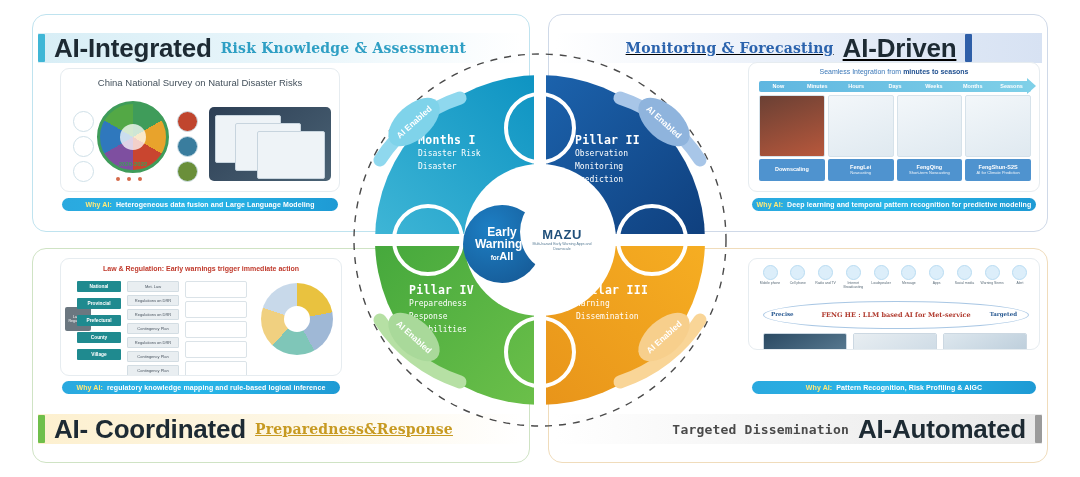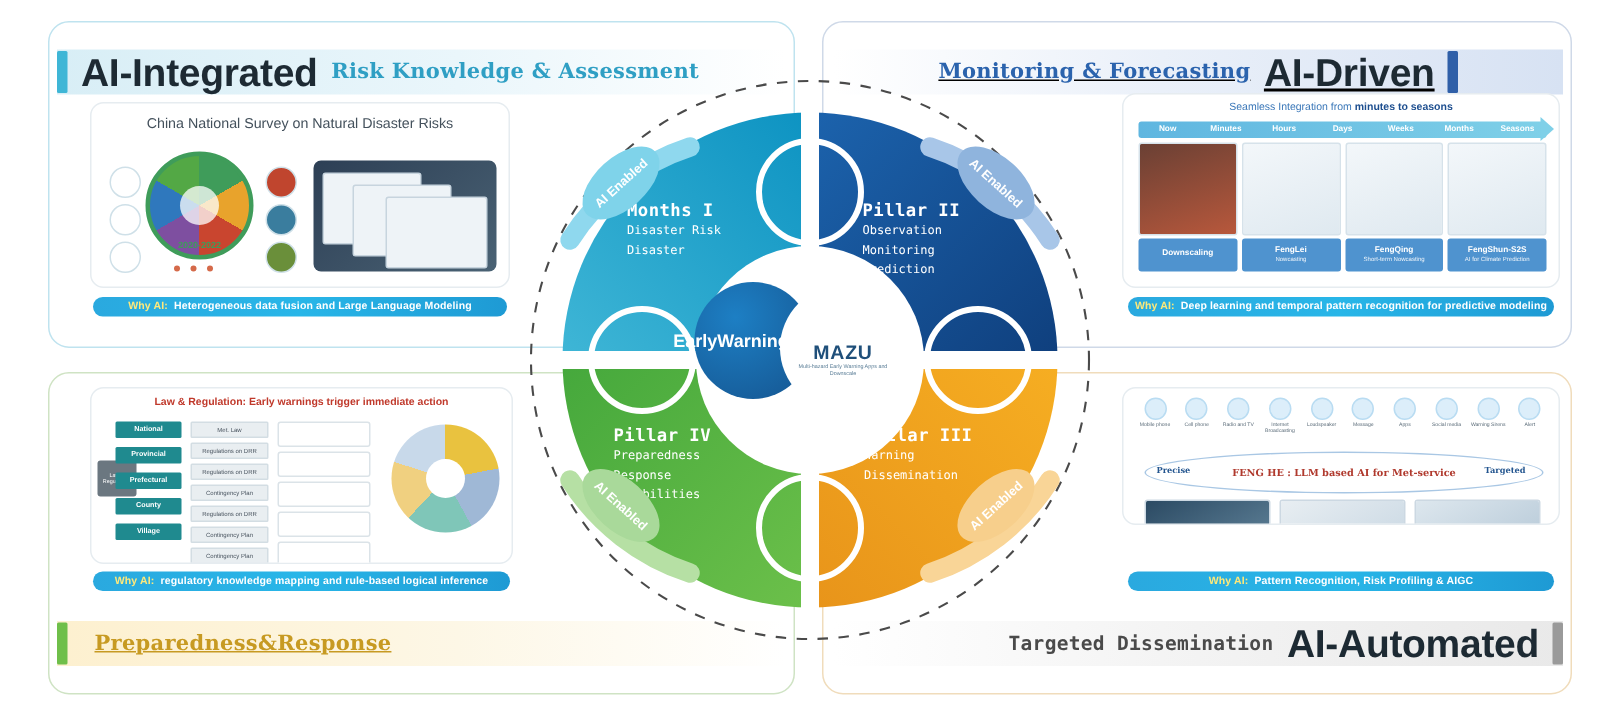--- a/index.html
+++ b/index.html
@@ -135,22 +135,22 @@
   #br-why{left:752px;top:381px;width:284px;}
 
   
   .wheelwrap{position:absolute;left:340px;top:40px;width:400px;height:400px;}
   .pillar-label{position:absolute;color:#fff;font-family:"DejaVu Sans Mono",monospace;}
   .pl-t{font-size:11.5px;font-weight:bold;letter-spacing:.3px;}
   .pl-s{font-size:8px;line-height:1.35;margin-top:2px;}
   .ai-badge{position:absolute;width:62px;height:34px;border-radius:50%;
      display:flex;align-items:center;justify-content:center;color:#fff;font-size:8.5px;
      font-weight:bold;font-family:"Liberation Sans",sans-serif;}
-  .ewa{position:absolute;left:463px;top:188px;width:78px;height:78px;border-radius:50%;
-     background:radial-gradient(circle at 35% 30%,#1d7fc4,#15548f);display:flex;flex-direction:row;
+  .ewa{position:absolute;left:463px;top:205px;width:78px;height:78px;border-radius:50%;
+     background:radial-gradient(circle at 35% 30%,#1d7fc4,#15548f);display:flex;flex-direction:column;
      align-items:center;justify-content:center;color:#fff;text-align:center;line-height:1.05;}
   .ewa .e1{font-size:12px;font-weight:bold;}
   .ewa .e2{font-size:12px;font-weight:bold;}
   .ewa .e3{font-size:11px;font-weight:bold;}
   .ewa .e3 small{font-size:6.5px;}
   .mazu{position:absolute;left:520px;top:190px;width:84px;height:84px;border-radius:50%;
      background:#fff;display:flex;flex-direction:column;align-items:center;justify-content:center;}
   .mazu .mz{font-size:13px;font-weight:bold;color:#1f4f7a;letter-spacing:.5px;margin-top:14px;}
   .mazu .mzs{font-size:3.6px;color:#5a7d96;text-align:center;line-height:1.15;width:70px;}
 </style>
@@ -176,20 +176,21 @@
     <span class="t-sub">Monitoring &amp; Forecasting</span>
     <span class="gap"></span>
     <span class="t-main">AI-Driven</span>
     <span class="gap"></span>
     <div class="tick"></div>
   </div>
 
   <div class="ttlbar" id="bl-title">
     <div class="tick"></div>
     <span class="gap"></span>
+    <span class="t-main">AI- Coordinated</span>
     <span class="gap"></span>
     <span class="t-sub">Preparedness&amp;Response</span>
   </div>
 
   <div class="ttlbar" id="br-title">
     <span class="t-sub">Targeted Dissemination</span>
     <span class="gap"></span>
     <span class="t-main">AI-Automated</span>
     <span class="gap"></span>
     <div class="tick"></div>

